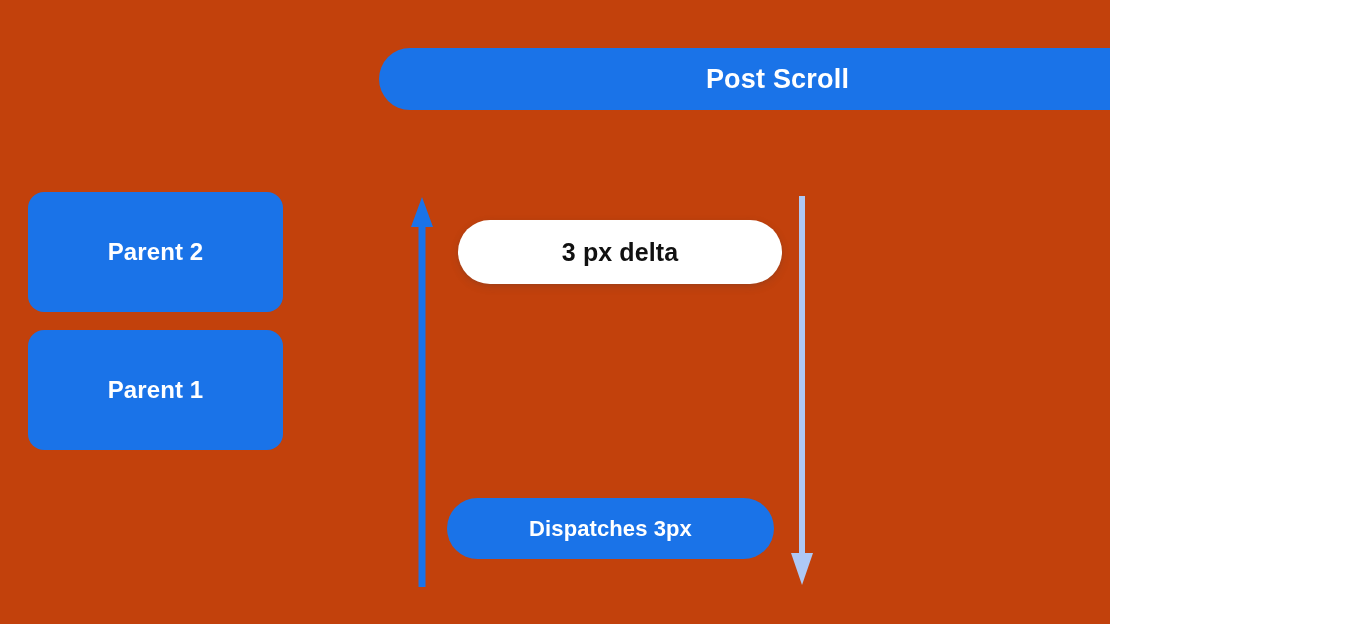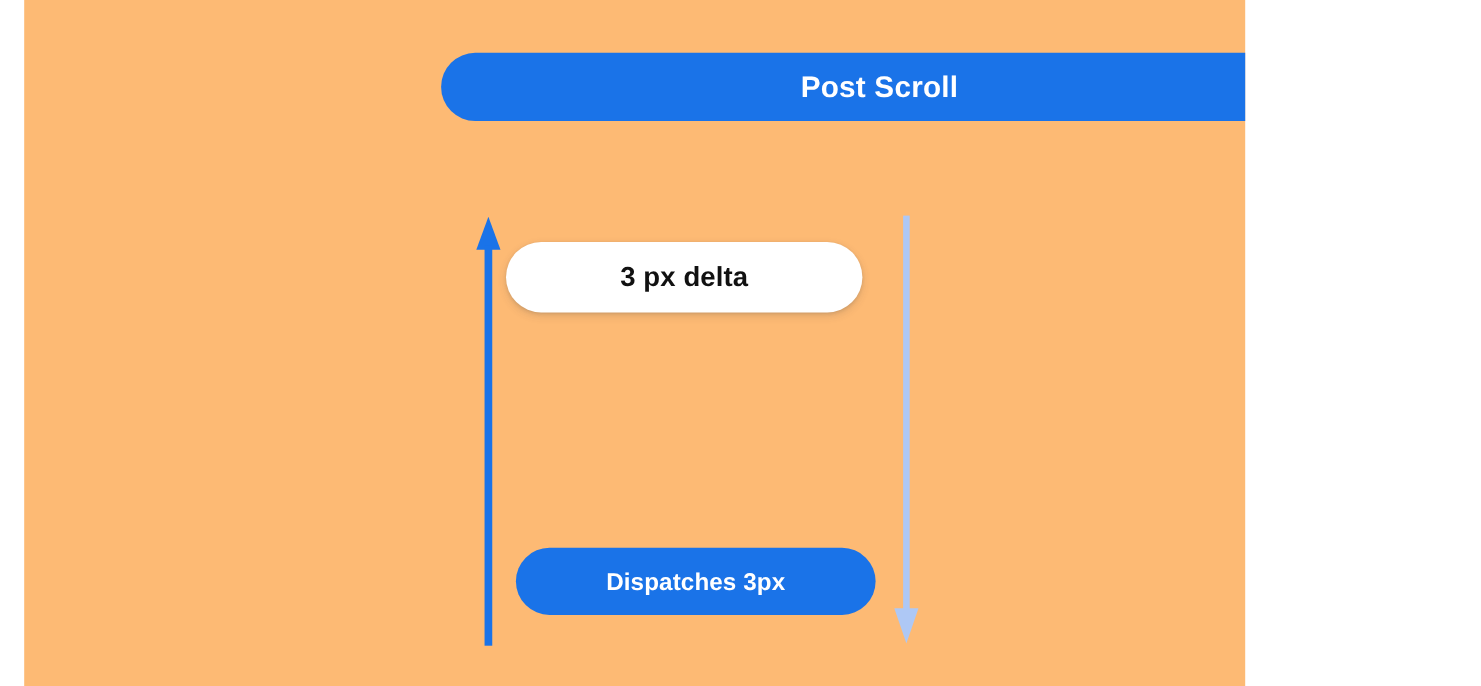--- a/index.html
+++ b/index.html
@@ -10,23 +10,22 @@
   }
   body {
     font-family: "Liberation Sans", sans-serif;
     -webkit-font-smoothing: antialiased;
   }
 
   #canvas {
     position: relative;
     width: 1110px;
     height: 624px;
-    background: #fdba74;
+    background: #c2410c;
     overflow: hidden;
-    margin-left: 22px;
   }
 
   
   .header-pill {
     position: absolute;
     left: 379px;
     top: 48px;
     width: 797px;
     height: 62px;
     background: #1a73e8;
@@ -99,21 +98,21 @@
   
   .float-pill {
     position: absolute;
     box-sizing: border-box;
     display: flex;
     align-items: center;
     justify-content: center;
   }
 
   .pill-delta {
-    left: 438px;
+    left: 458px;
     top: 220px;
     width: 324px;
     height: 64px;
     background: #ffffff;
     border-radius: 32px;
     box-shadow: 0 3px 8px rgba(60, 64, 67, 0.16),
                 0 1px 3px rgba(60, 64, 67, 0.14);
   }
   .pill-delta .label {
     color: #111111;
@@ -141,23 +140,29 @@
 <body>
 
 <div id="canvas">
 
   <div class="header-pill">
     <span class="label">Post Scroll</span>
   </div>
 
   <div class="stack">
 
+    <div class="node-box filled">
+      <span class="label">Parent 2</span>
+    </div>
 
     <div class="gap-a"></div>
 
+    <div class="node-box filled">
+      <span class="label">Parent 1</span>
+    </div>
 
     <div class="gap-b"></div>
 
 
   </div>
 
   <svg class="arrow arrow-up" width="26" height="394" viewBox="0 0 26 394">
     <polygon points="13,3 24,33 2,33" fill="#1a73e8"></polygon>
     <rect x="9.5" y="29" width="7" height="364" fill="#1a73e8"></rect>
   </svg>

